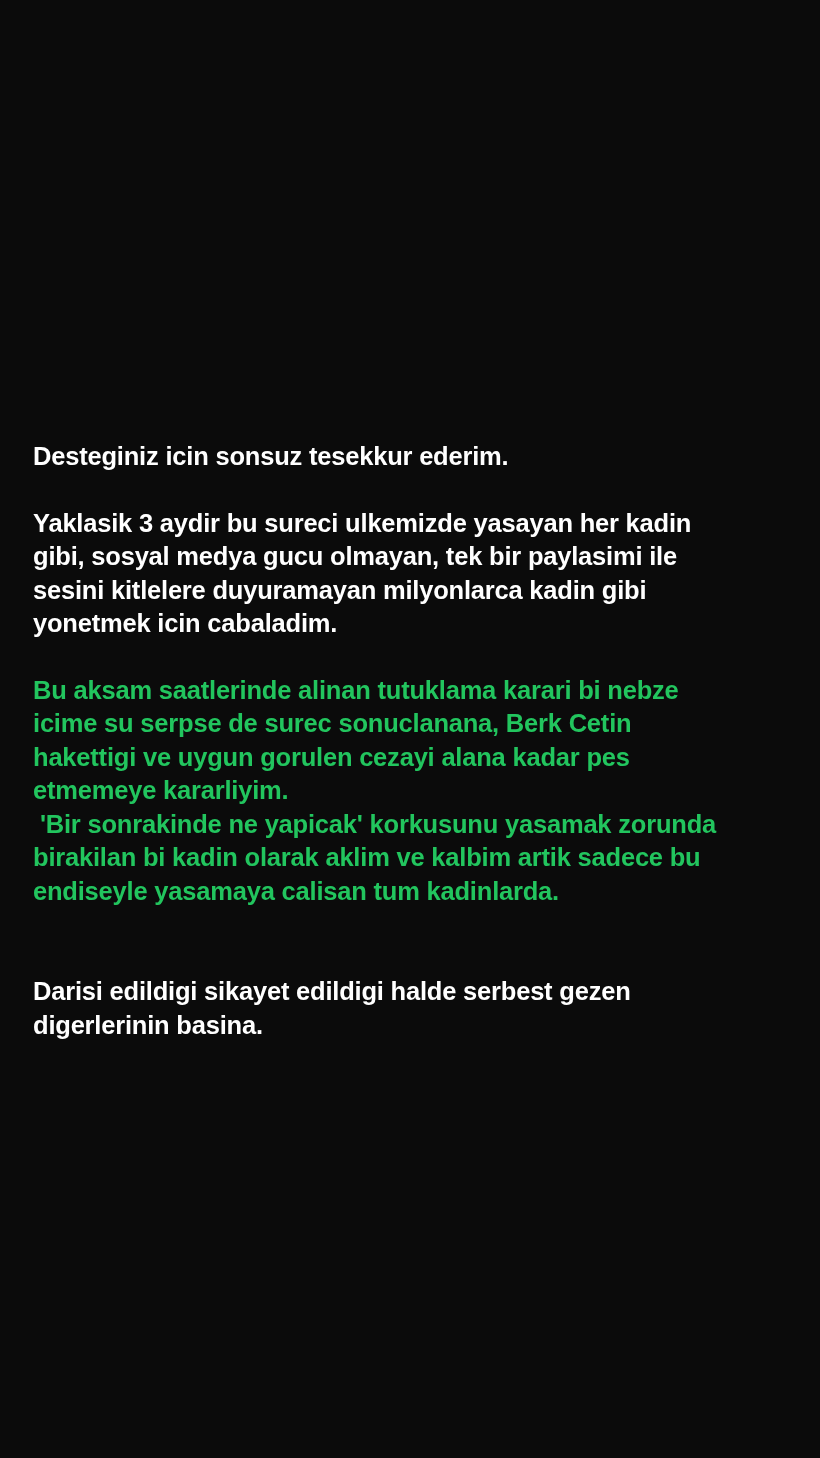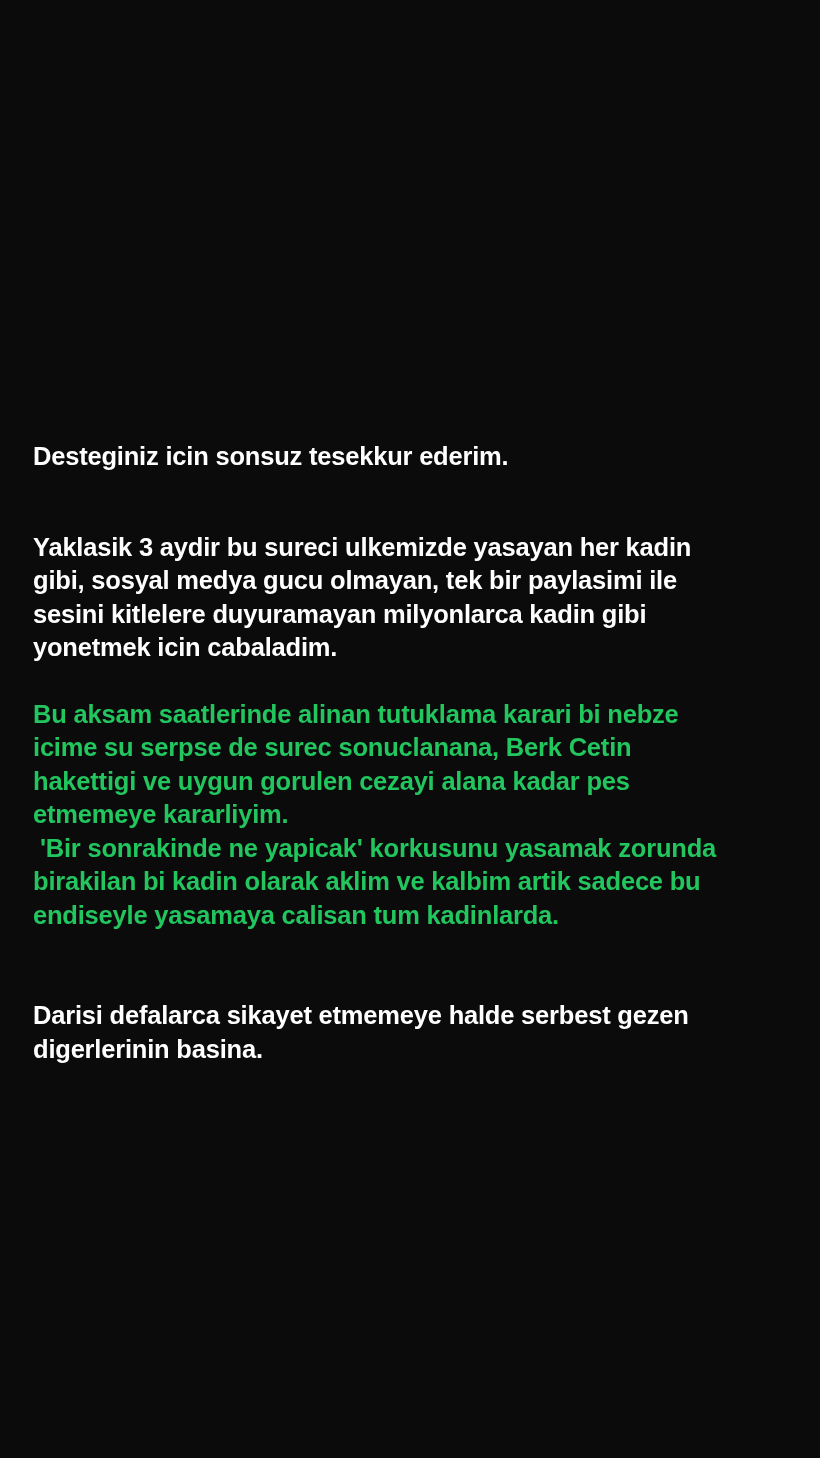--- a/index.html
+++ b/index.html
@@ -39,20 +39,20 @@
   .spacer-small { height: 33px; }
   .spacer-large { height: 67px; }
 </style>
 </head>
 <body>
 
 <div id="story" style="background: rgb(11, 11, 11);">
   <div id="text-block">
     <p class="para" style="color: rgb(255, 255, 255);">Desteginiz icin sonsuz tesekkur ederim.</p>
     <div class="spacer-small"></div>
-    <p class="para" style="color: rgb(255, 255, 255); margin-top: 24px;">Yaklasik 3 aydir bu sureci ulkemizde yasayan her kadin gibi, sosyal medya gucu olmayan, tek bir paylasimi ile sesini kitlelere duyuramayan milyonlarca kadin gibi yonetmek icin cabaladim.</p>
+    <p class="para" style="color: rgb(255, 255, 255);">Yaklasik 3 aydir bu sureci ulkemizde yasayan her kadin gibi, sosyal medya gucu olmayan, tek bir paylasimi ile sesini kitlelere duyuramayan milyonlarca kadin gibi yonetmek icin cabaladim.</p>
     <div class="spacer-small"></div>
     <p class="para" style="color: #22c55e;">Bu aksam saatlerinde alinan tutuklama karari bi nebze icime su serpse de surec sonuclanana, Berk Cetin hakettigi ve uygun gorulen cezayi alana kadar pes etmemeye kararliyim.
  'Bir sonrakinde ne yapicak' korkusunu yasamak zorunda birakilan bi kadin olarak aklim ve kalbim artik sadece bu endiseyle yasamaya calisan tum kadinlarda.</p>
     <div class="spacer-large"></div>
-    <p class="para" style="color: rgb(255, 255, 255);">Darisi defalarca sikayet etmemeye halde serbest gezen digerlerinin basina.</p>
+    <p class="para" style="color: rgb(255, 255, 255);">Darisi edildigi sikayet edildigi halde serbest gezen digerlerinin basina.</p>
   </div>
 </div>
 
 </body></html>

